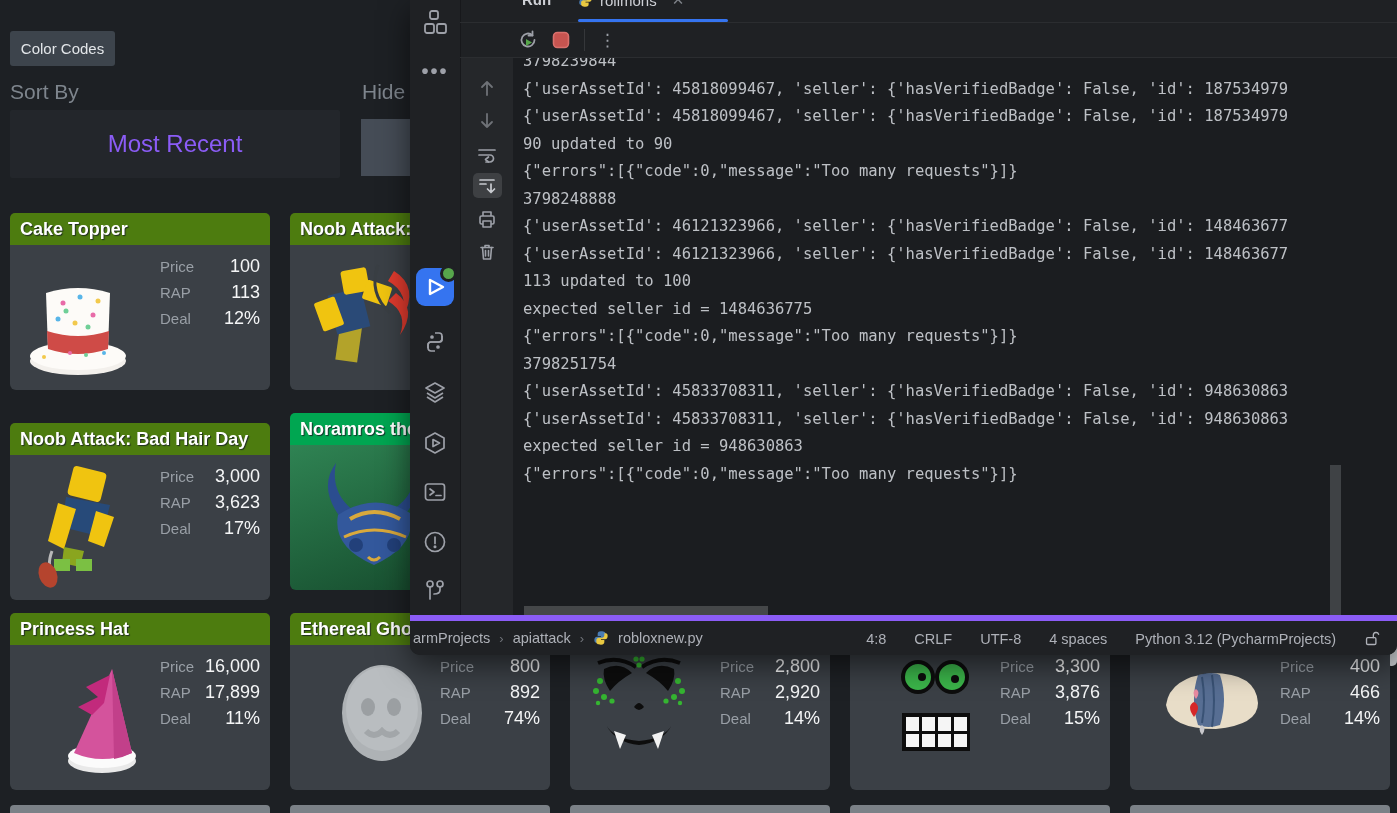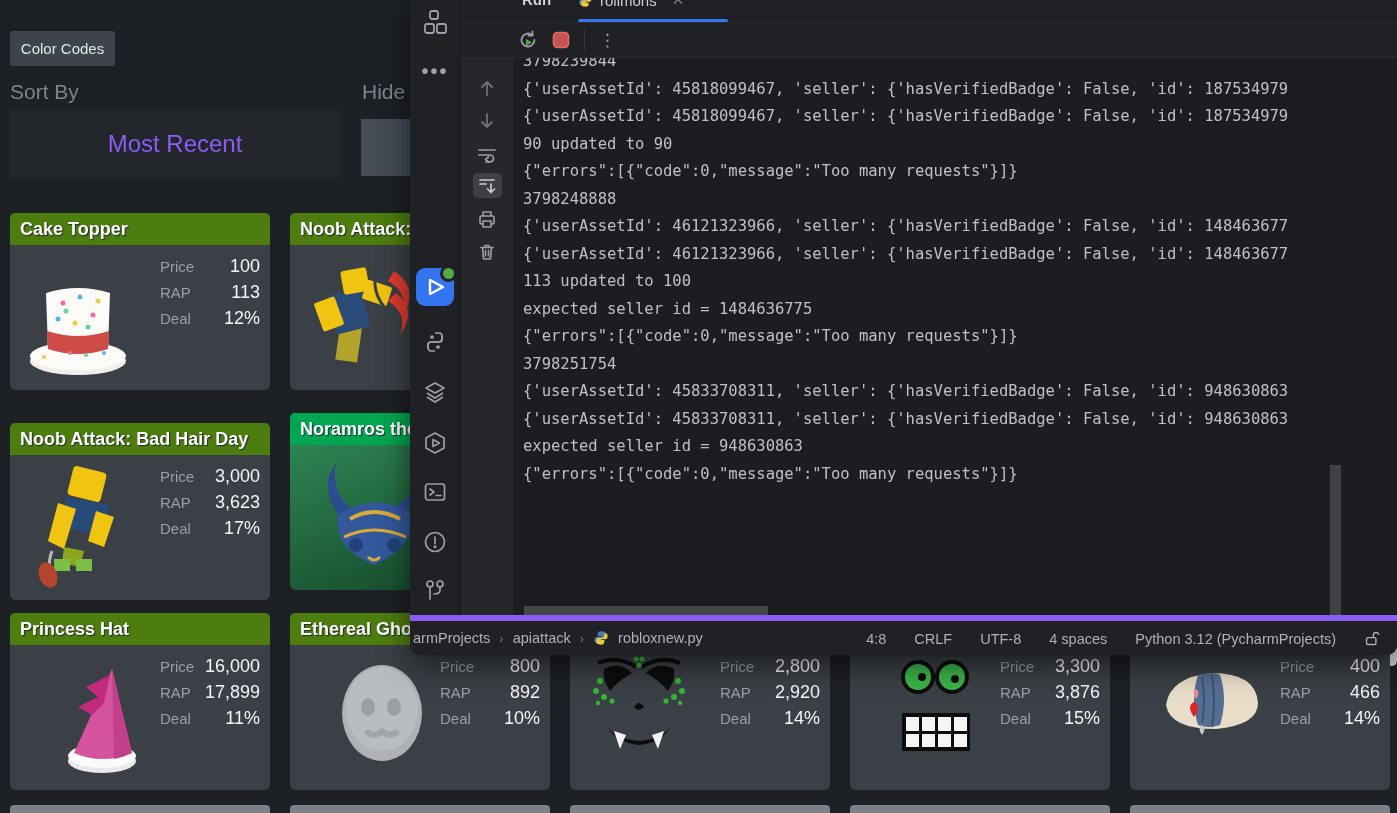--- a/index.html
+++ b/index.html
@@ -229,21 +229,21 @@
         <div class="stat-row">
             <span class="stat-label">Price</span>
             <span class="stat-value">800</span>
           </div>
         <div class="stat-row">
             <span class="stat-label">RAP</span>
             <span class="stat-value">892</span>
           </div>
         <div class="stat-row">
             <span class="stat-label">Deal</span>
-            <span class="stat-value">10%</span>
+            <span class="stat-value">74%</span>
           </div>
       </div>
     </div>
   </div>
 
   <div class="card" style="left:570px;top:613px">
     <div class="card-header"></div>
     <div class="card-body">
       <svg class="card-img" style="left:14px;top:2px" width="120" height="130" viewBox="0 0 120 130">
         <path d="M20 22 Q36 14 48 26 Q34 34 26 44 Q18 32 20 22" fill="#0d0d0d"></path>

